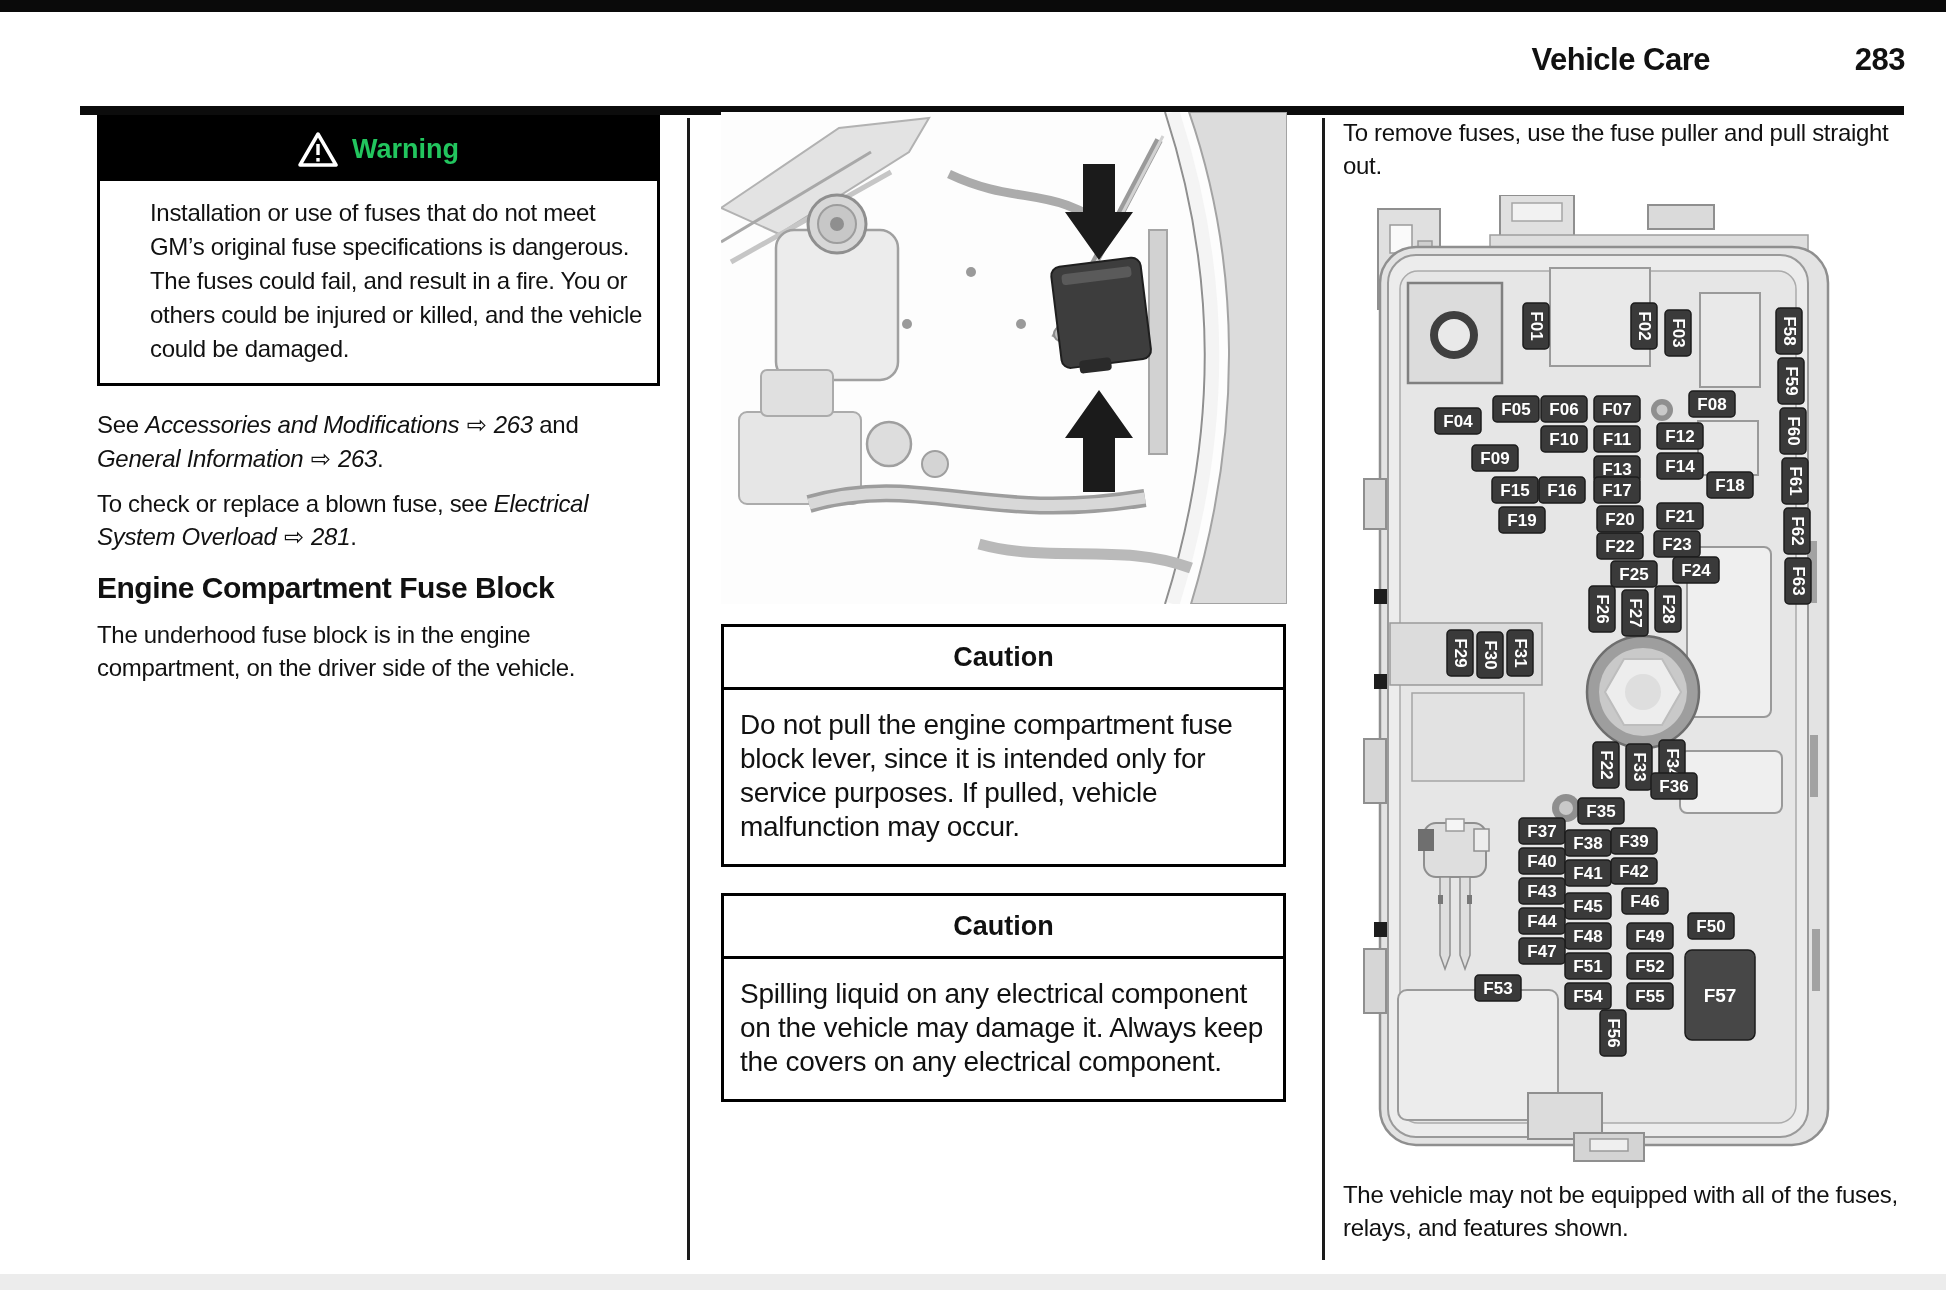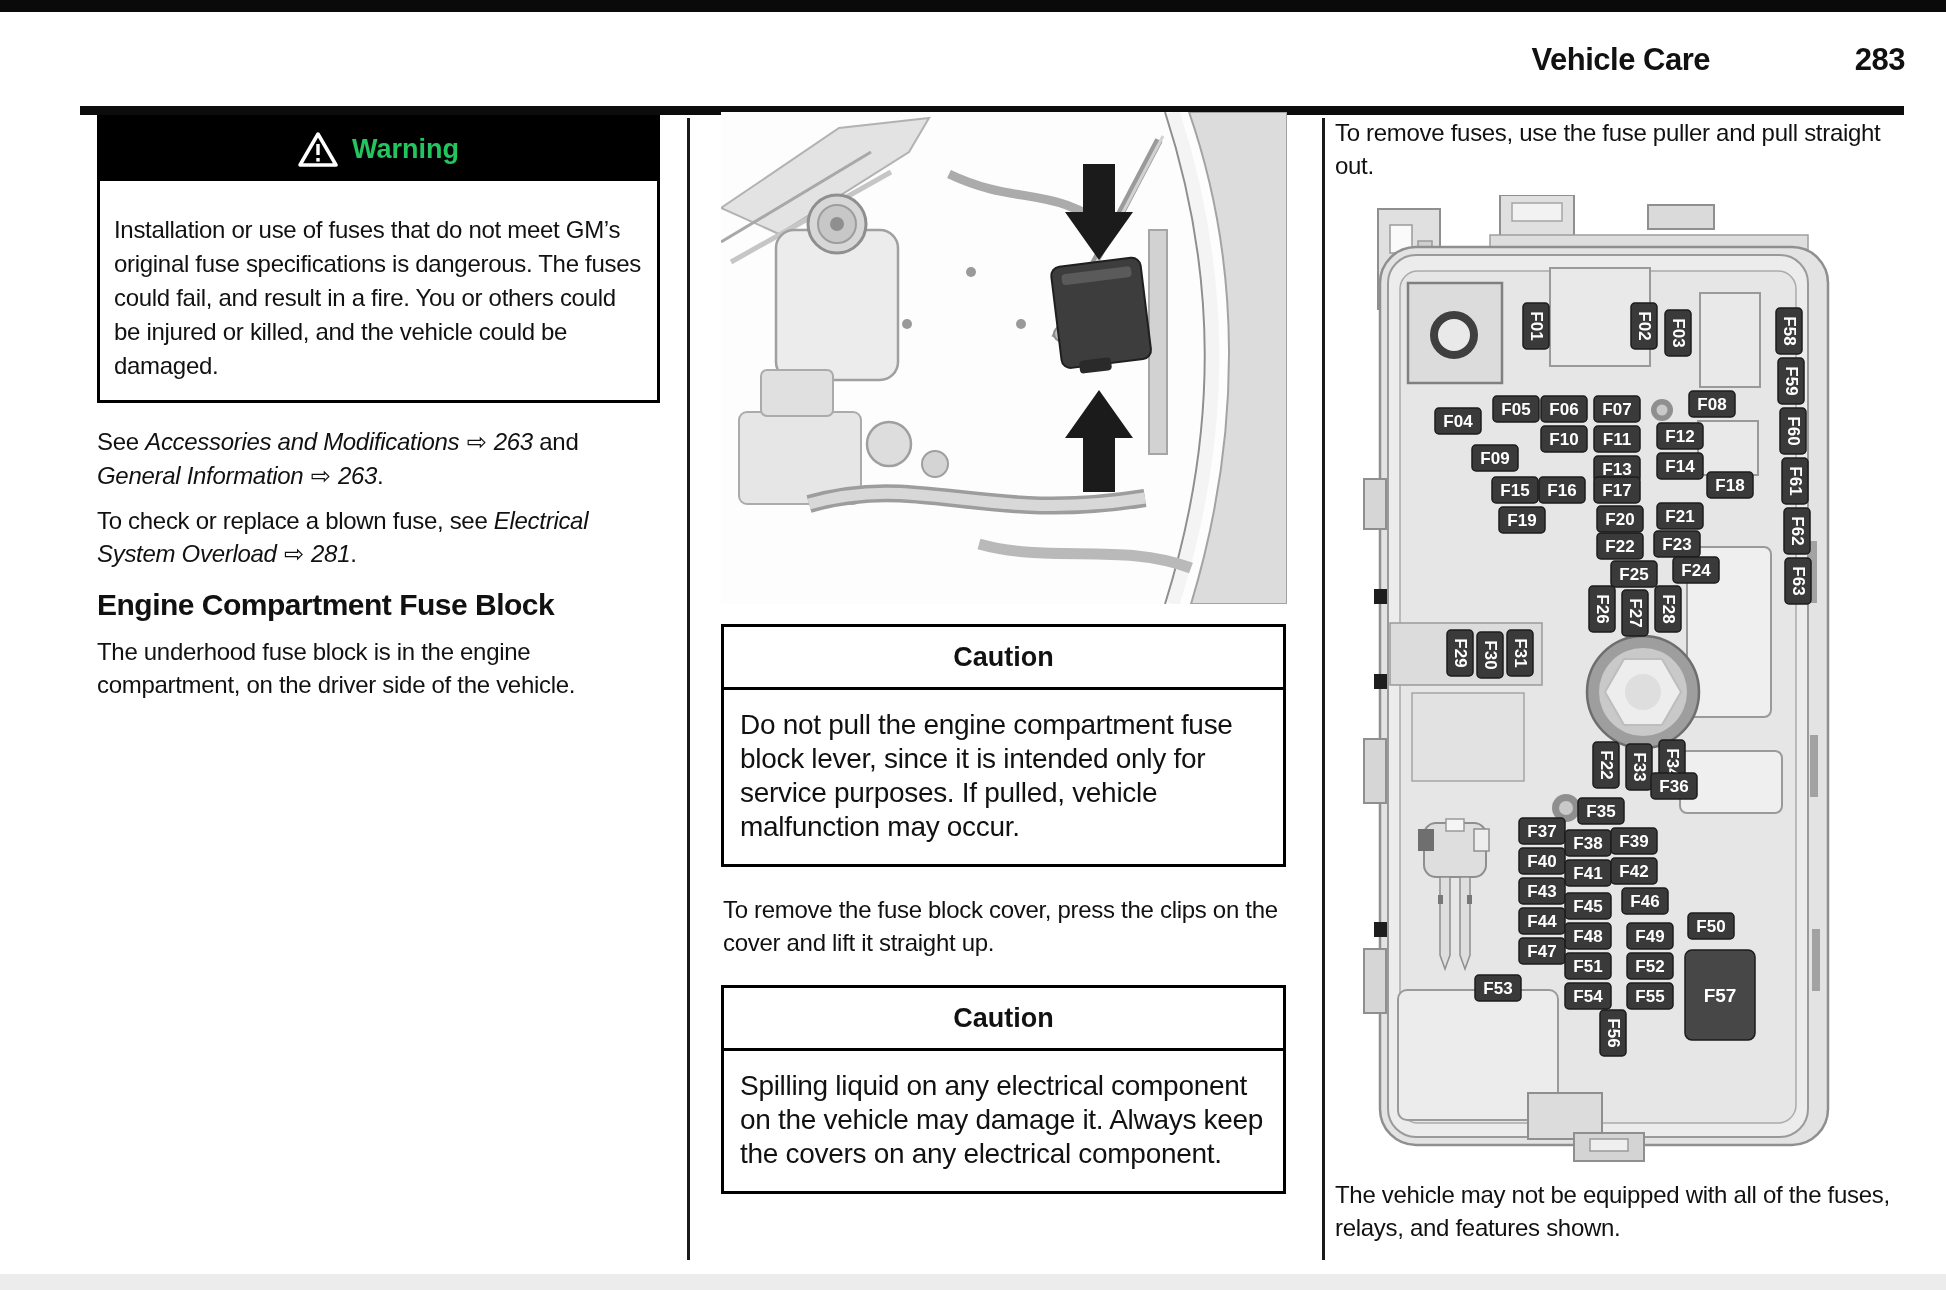--- a/index.html
+++ b/index.html
@@ -8,29 +8,29 @@
   .abs{position:absolute;}
   
   #topbar{left:0;top:0;width:1946px;height:12px;background:#0a0a0a;}
   #bottombar{left:0;top:1274px;width:1946px;height:16px;background:#ececec;}
   
   .hdr{font-weight:bold;font-size:31px;letter-spacing:-0.5px;}
   #hdr-rule{left:80px;top:106px;width:1824px;height:9px;background:#0c0c0c;}
   
   .vdiv{width:3px;background:#1a1a1a;top:118px;height:1142px;}
   
-  .body-text{font-size:24px;line-height:33px;letter-spacing:-0.3px;}
+  .body-text{font-size:24px;line-height:33px;letter-spacing:-0.3px;margin-left:8px;}
   .body-text i{font-style:italic;}
   .arrow{font-family:"DejaVu Sans",sans-serif;font-style:normal;}
   h2.sect{font-size:30px;line-height:36px;font-weight:bold;letter-spacing:-0.5px;margin:0;}
   
   .warnbox{border:3px solid #000;width:557px;}
   .warnhead{background:#000;color:#22c55e;height:63px;display:flex;align-items:center;
             justify-content:center;gap:14px;font-size:27px;font-weight:bold;}
-  .warnbody{padding:32px 14px 17px 14px;font-size:24px;line-height:34px;letter-spacing:-0.3px;}
+  .warnbody{padding:15px 14px 17px 14px;font-size:24px;line-height:34px;letter-spacing:-0.3px;margin-left:36px;}
   
   .cautbox{border:3px solid #000;width:559px;background:#fff;}
   .cauthead{border-bottom:3px solid #000;height:60px;display:flex;align-items:center;
             justify-content:center;font-size:27px;font-weight:bold;}
   .cautbody{padding:18px 4px 20px 16px;font-size:28px;line-height:34px;letter-spacing:-0.3px;}
   
   .fuselabel{font-family:"Liberation Sans",sans-serif;font-weight:bold;font-size:17px;
              fill:#fff;text-anchor:middle;}
   .fuselabel.big{font-size:19px;}
 </style>
@@ -116,21 +116,20 @@
       <polygon points="362,52 394,52 394,100 412,100 378,148 344,100 362,100" fill="#1b1b1b"></polygon>
       <polygon points="378,278 412,326 394,326 394,380 362,380 362,326 344,326" fill="#1b1b1b"></polygon>
     </svg>
 
     
     <div class="cautbox" style="margin-top:16px;">
       <div class="cauthead">Caution</div>
       <div class="cautbody">Do not pull the engine compartment fuse block lever, since it is intended only for service purposes. If pulled, vehicle malfunction may occur.</div>
     </div>
 
-    <p class="body-text" style="margin:26px 0 0 2px;">To remove the fuse block cover, press the clips on the cover and lift it straight up.</p>
 
     
     <div class="cautbox" style="margin-top:26px;">
       <div class="cauthead">Caution</div>
       <div class="cautbody">Spilling liquid on any electrical component on the vehicle may damage it. Always keep the covers on any electrical component.</div>
     </div>
   </div>
 
   <div class="abs body-text" style="left:1335px;top:116px;width:572px;">To remove fuses, use the fuse puller and pull straight out.</div>
 

